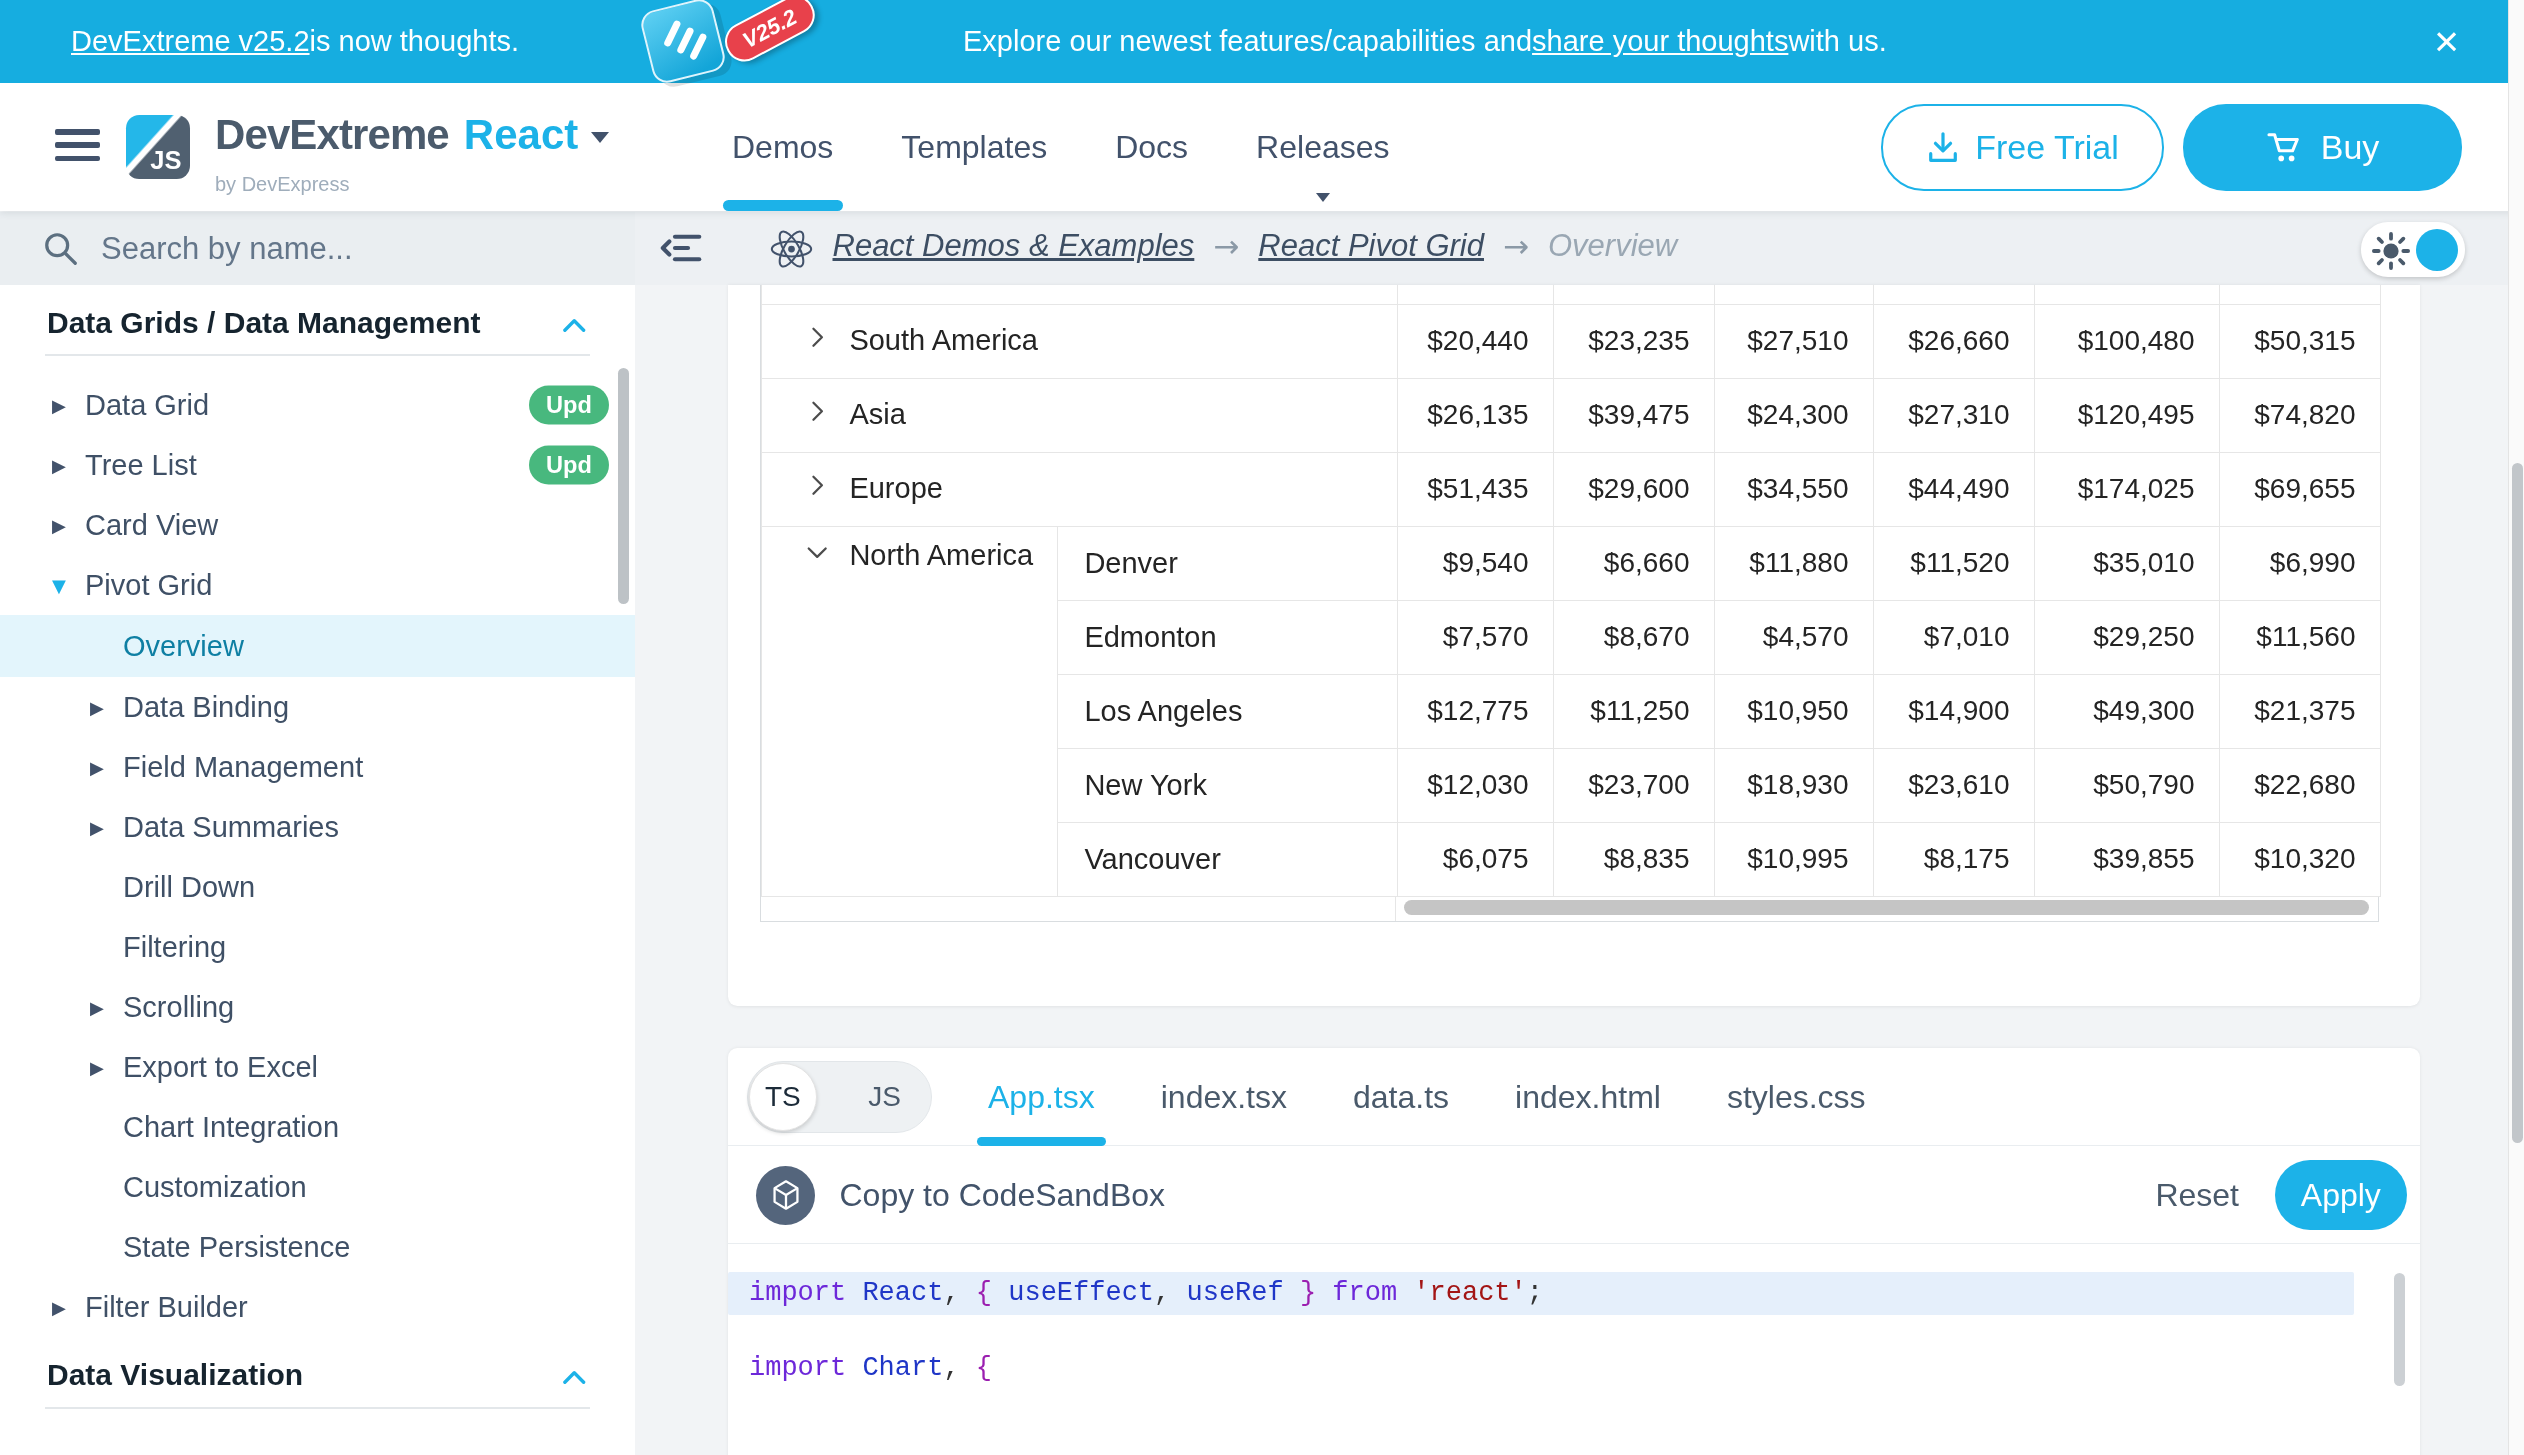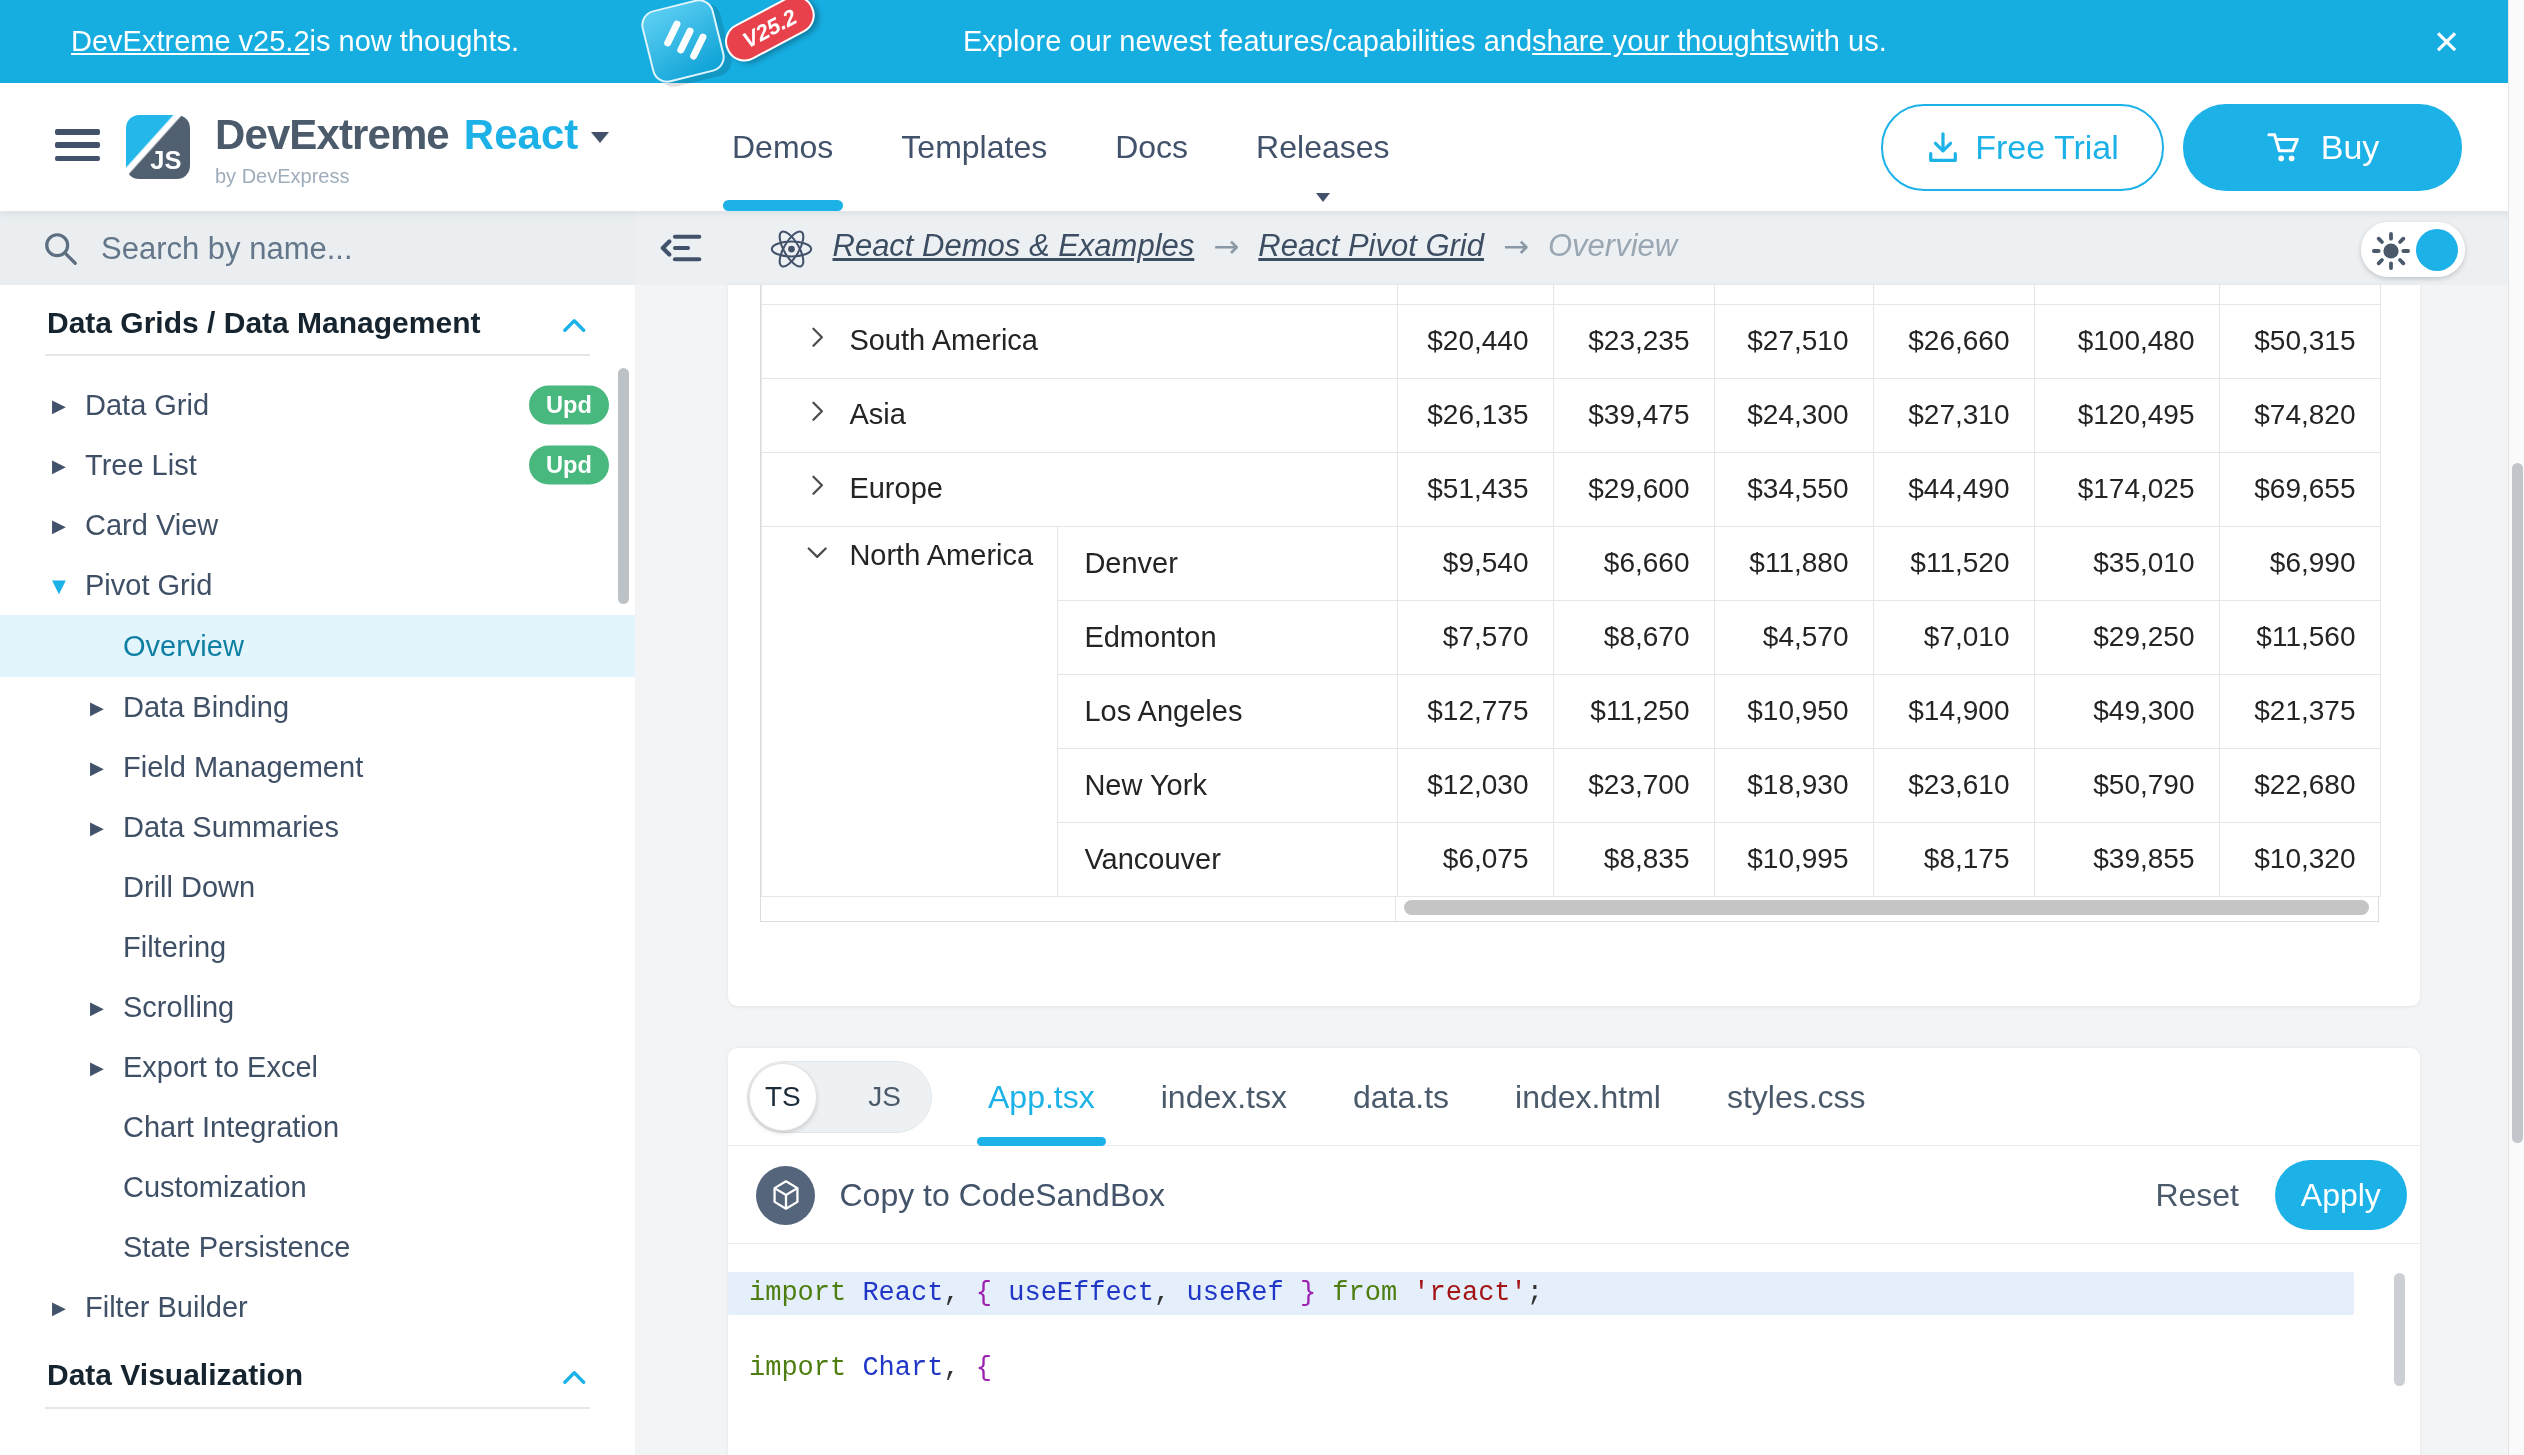--- a/index.html
+++ b/index.html
@@ -25,21 +25,21 @@
   #hamburger { position:absolute; left:55px; top:46px; width:45px; cursor:pointer; }
   #hamburger i { display:block; width:45px; height:5.7px; background:#42526b; border-radius:1.9px; margin-bottom:7.6px; }
   #logo-badge { position:absolute; left:126px; top:32px; width:64px; height:64px; border-radius:13.2px; overflow:hidden;
      background:linear-gradient(132deg,#24b7e9 0%,#24b7e9 38%,#ffffff 40%,#ffffff 45%,#506070 47%,#506070 100%); }
   #logo-badge span { position:absolute; right:8.5px; bottom:3.8px; color:#fff; font-weight:bold; font-size:25.5px; }
   #wordmark { position:absolute; left:215px; top:28px; }
   #wordmark .row1 { display:flex; align-items:center; }
   .brand { font-size:42px; font-weight:bold; color:#4b5b6c; letter-spacing:-0.9px; }
   .platform { font-size:42px; font-weight:bold; color:var(--accent); margin-left:15px; }
   .caret-down { width:0; height:0; border-left:9.4px solid transparent; border-right:9.4px solid transparent; border-top:11.3px solid #42526b; margin-left:13.2px; margin-top:5.7px; }
-  .brand-sub { font-size:20px; color:#9fadbb; margin-top:6px; }
+  .brand-sub { font-size:20px; color:#9fadbb; margin-top:14px; }
   #main-nav { position:absolute; left:732px; top:0; height:104px; display:flex; gap:68px; }
   .nav-item { position:relative; height:128px; display:flex; align-items:center; font-size:32px; color:#42526b; font-weight:500; cursor:pointer; }
   .nav-item.active { }
   .nav-item.active::after { content:""; position:absolute; left:-9.4px; right:-9.4px; bottom:0; height:11.3px; background:var(--accent); border-radius:5.7px; }
   .nav-item .nav-caret { position:absolute; left:50%; transform:translateX(-50%); bottom:9.4px; width:0; height:0;
       border-left:7.6px solid transparent; border-right:7.6px solid transparent; border-top:9.4px solid #42526b; }
   #free-trial { position:absolute; left:1881px; top:21px; width:283px; height:87px; border:2.8px solid var(--accent); border-radius:43px;
       color:var(--accent); font-size:34px; font-weight:500; display:flex; align-items:center; justify-content:center; gap:15px; cursor:pointer; background:#fff; }
   #buy-btn { position:absolute; left:2183px; top:21px; width:279px; height:87px; background:var(--accent); border-radius:43px;
       color:#fff; font-size:34px; font-weight:500; display:flex; align-items:center; justify-content:center; gap:17px; cursor:pointer; }
@@ -109,21 +109,21 @@
   #sandbox-row { position:relative; height:98px; border-bottom:1.9px solid #e9edf0; }
   #sandbox-btn { position:absolute; left:28px; top:0; height:98px; display:flex; align-items:center; gap:24.5px; cursor:pointer; }
   #sandbox-btn .circle { width:59px; height:59px; border-radius:50%; background:#54657c; display:flex; align-items:center; justify-content:center; }
   #sandbox-btn .lbl { font-size:32px; color:#42536a; }
   #reset-btn { position:absolute; right:181px; top:0; height:98px; display:flex; align-items:center; font-size:32px; color:#4a5a6b; cursor:pointer; }
   #apply-btn { position:absolute; right:13.2px; top:14px; width:132px; height:70px; border-radius:35px; background:var(--accent); color:#fff;
       font-size:32px; display:flex; align-items:center; justify-content:center; cursor:pointer; }
   #code-area { position:relative; padding-top:28px; font-family:"Liberation Mono","DejaVu Sans Mono",monospace; font-size:27px; }
   .code-line { height:43px; line-height:43px; padding-left:21px; margin-bottom:32px; white-space:pre; }
   .code-line.hl { background:#e5effb; margin-right:66px; border-radius:1.9px; }
-  .tok-kw { color:#4d7c0f; } .tok-id { color:#1f36c7; } .tok-str { color:#a31515; } .tok-pu { color:#333; } .tok-br { color:#9b1fb0; } .tok-pl { color:#333; }
+  .tok-kw { color:#6d28d9; } .tok-id { color:#1f36c7; } .tok-str { color:#a31515; } .tok-pu { color:#333; } .tok-br { color:#9b1fb0; } .tok-pl { color:#333; }
   #code-scrollbar { position:absolute; right:15px; top:225px; width:11.3px; height:113px; background:#ccd0d4; border-radius:5.7px; }
 
   
   #page-scrollbar { position:absolute; right:0; top:0; width:17px; height:1456px; background:#fafafa; border-left:0.9px solid #e4e4e4; z-index:9; }
   #page-scrollbar .thumb { position:absolute; left:2.8px; width:11.3px; top:463px; height:680px; background:#c2c6ca; border-radius:5.7px; }
 </style>
 </head>
 <body>
 
 <div id="banner">

